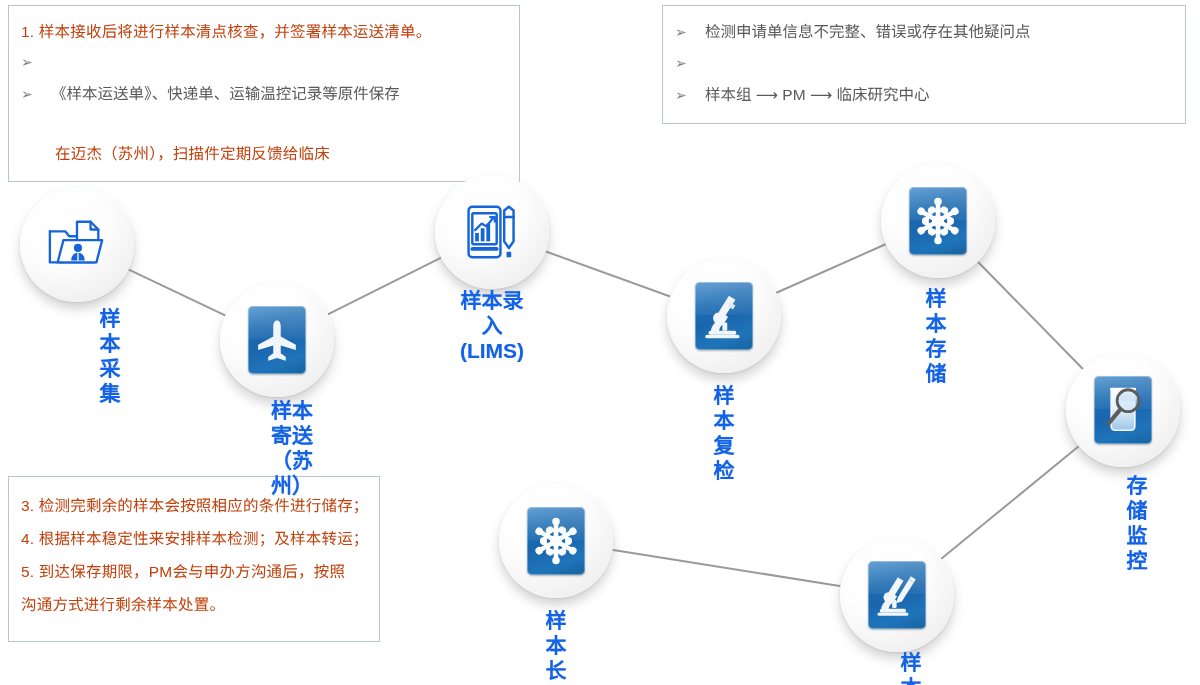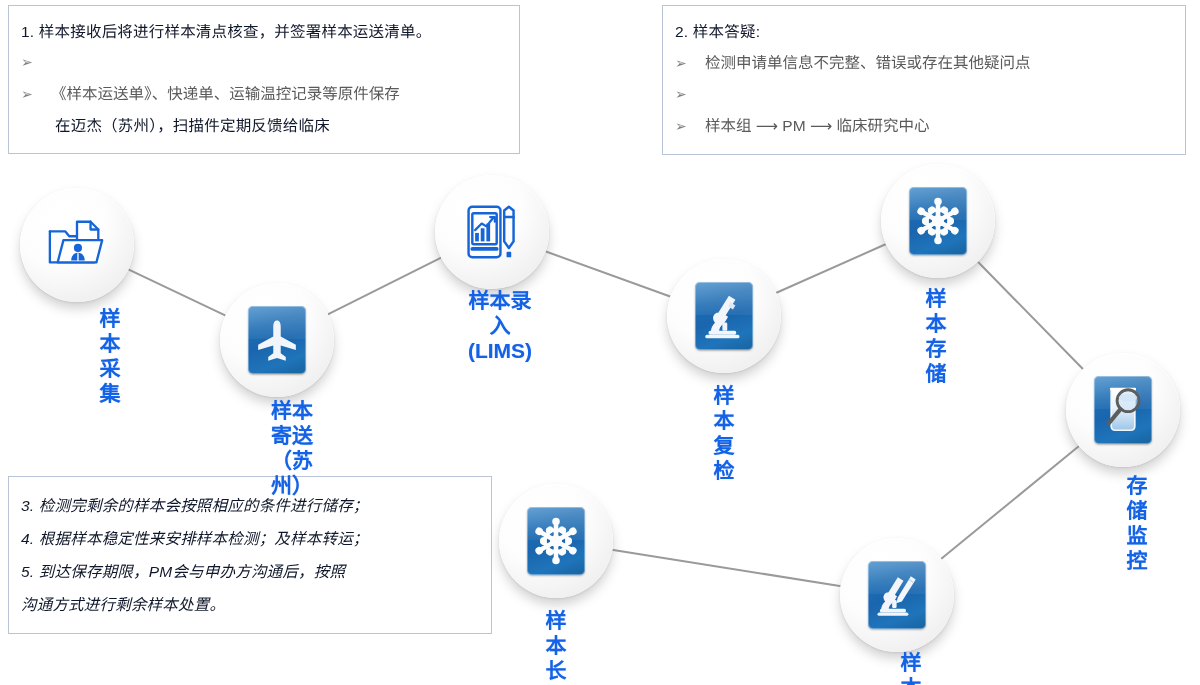--- a/index.html
+++ b/index.html
@@ -34,45 +34,46 @@
     position: absolute;
     border: 1px solid #b9c4d6;
     background: #ffffff;
     color: #5a5a5a;
     padding: 10px 12px 12px 12px;
   }
   .note-line {
     font-size: 15.5px;
     line-height: 31px;
     white-space: nowrap;
-    color: #0f172a;
+    color: #c2410c;
     letter-spacing: 0.2px;
   }
   .note-line.indent-cont {
     padding-left: 34px;
+    margin-top: 28px;
   }
   .bullet-row {
     display: flex;
     align-items: baseline;
     font-size: 15.5px;
     line-height: 31px;
     color: #5a5a5a;
     white-space: nowrap;
   }
   .bullet-mark {
     width: 30px;
     flex: 0 0 30px;
     color: #7f7f7f;
     font-size: 14px;
   }
   .bullet-text { white-space: nowrap; }
 
   #note-box-1 { left: 8px;   top: 5px;   width: 512px; }
   #note-box-2 { left: 662px; top: 5px;   width: 524px; }
-  #note-box-3 { left: 8px;   top: 476px; width: 484px; padding: 12px 12px 12px 12px; font-style: italic; }
+  #note-box-3 { left: 8px;   top: 476px; width: 372px; padding: 12px 12px 20px 12px; }
 
   #note-box-3 .note-line { line-height: 33px; }
 
   
   .node {
     position: absolute;
     width: 0; height: 0;
   }
   .node-bubble {
     position: absolute;
@@ -145,21 +146,20 @@
       <span class="bullet-mark">➢</span>
     </div>
     <div class="bullet-row">
       <span class="bullet-mark">➢</span>
       <span class="bullet-text">《样本运送单》、快递单、运输温控记录等原件保存</span>
     </div>
     <div class="note-line indent-cont">在迈杰（苏州），扫描件定期反馈给临床</div>
   </div>
 
   <div class="note-box" id="note-box-2">
-    <div class="note-line">2. 样本答疑:</div>
     <div class="bullet-row">
       <span class="bullet-mark">➢</span>
       <span class="bullet-text">检测申请单信息不完整、错误或存在其他疑问点</span>
     </div>
     <div class="bullet-row">
       <span class="bullet-mark">➢</span>
     </div>
     <div class="bullet-row">
       <span class="bullet-mark">➢</span>
       <span class="bullet-text">样本组 ⟶ PM ⟶ 临床研究中心</span>
@@ -217,21 +217,21 @@
       <rect x="26" y="23" width="4" height="19"></rect>
     </g>
     <path d="M14 30 L21 23 L26 26 L34 16" stroke-width="2.4"></path>
     <path d="M30 16 h5 v5" stroke-width="2.4"></path>
     <path d="M50 5 l5 4 v33 l-5 7 l-5 -7 V9 Z"></path>
     <line x1="45" y1="16" x2="55" y2="16"></line>
     <rect x="47.5" y="53" width="5" height="6" rx="1" fill="#1565d8" stroke="none"></rect>
   </svg>
           </div>
         </div>
-        <div class="node-label" style="left: 8px; top: 56px;">样本录入
+        <div class="node-label" style="left: 0; top: 56px;">样本录入
 (LIMS)</div>
       </div>
       <div class="node" style="left: 724px; top: 316px;">
         <div class="node-bubble" style="width: 114px; height: 114px;">
           <div class="tile" style="width: 58px; height: 68px;">
             <svg viewBox="0 0 64 64" width="52" height="52">
     <g fill="#f2f6fa">
       <path d="M38 7 l8 5 l-13 21 l-8 -5 z"></path>
       <path d="M29 28 l8 5 l-3 5 c-4 6 -11 6 -14 1 c-3 -5 -1 -9 3 -11 z"></path>
       <path d="M24 38 c-5 3 -8 8 -8 13 h10 c0 -4 2 -7 5 -9 z"></path>

